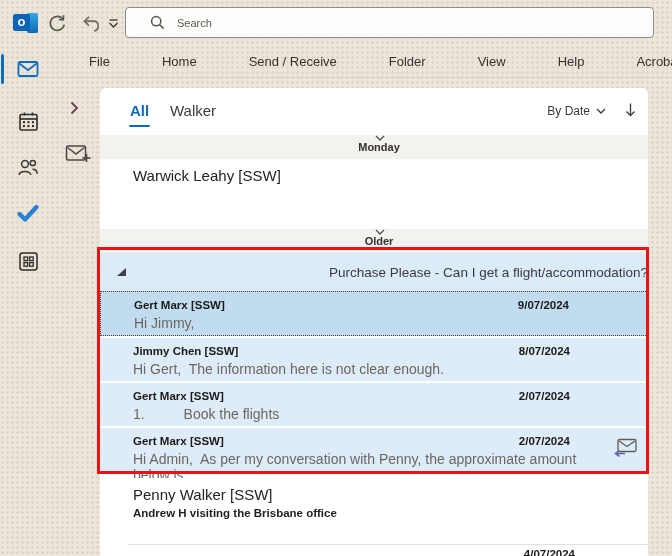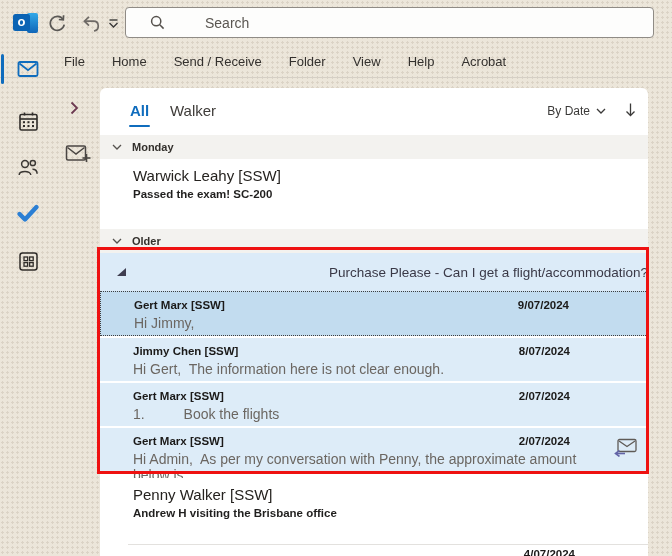--- a/index.html
+++ b/index.html
@@ -23,28 +23,28 @@
     background:#0a63b4; color:#fff; font-weight:bold; font-size:13px; display:flex; align-items:center; justify-content:center; }
   .o-logo .front::after{ content:"o"; margin-top:-2px; }
   .sync-btn{ left:45px; top:12px; width:24px; height:22px; }
   .undo-btn{ left:78px; top:13px; width:24px; height:20px; }
   .qat-chev{ left:105px; top:17px; width:16px; height:13px; }
 
   .searchbox{ position:absolute; left:125px; top:7px; width:529px; height:31px;
     background:#fdfdfc; border:1px solid #8f8b85; border-radius:4px;
     display:flex; align-items:center; padding-left:24px; gap:12px; }
   .searchbox input{ border:none; outline:none; background:transparent; flex:1;
-    font-family:"Liberation Sans",sans-serif; font-size:14px; color:#1f1e1d;margin-left:28px; }
+    font-family:"Liberation Sans",sans-serif; font-size:11px; color:#1f1e1d; }
   .searchbox input::placeholder{ color:#5a5651; opacity:1; }
 
   
   .menubar{ position:absolute; top:45px; left:0; right:0; height:33px;
     display:flex; align-items:center; padding-left:64px; gap:27px;
     border-bottom:1px solid #d5cfc5; font-size:13px; color:#34312e; }
-  .menubar .mitem{ cursor:pointer; white-space:nowrap; }
+  .menubar .mitem{ cursor:pointer; white-space:nowrap;margin-left:25px; }
 
   
   .rail{ position:absolute; left:0; top:45px; width:56px; bottom:0; }
   .rail-item{ position:absolute; left:0; width:56px; height:32px;
     display:flex; align-items:center; justify-content:center; cursor:pointer; }
   .rail-item .selbar{ display:none; }
   .rail-item.selected .selbar{ display:block; position:absolute; left:1px; top:1px; width:3px; height:30px;
     background:#0f6cbd; border-radius:2px; }
 
   
@@ -59,21 +59,21 @@
   .list-header{ position:absolute; top:0; left:0; right:0; height:47px; }
   .tab{ position:absolute; top:14px; font-size:15px; cursor:pointer; }
   .tab-all{ left:30px; color:#0f6cbd; font-weight:bold; }
   .tab-all .underline{ position:absolute; left:-1px; right:-1px; bottom:-8px; height:2.5px; background:#0f6cbd; border-radius:2px; }
   .tab-unread{ left:70px; color:#3f3c39; }
   .sortby{ position:absolute; top:16px; right:42px; font-size:12px; color:#3b3a39;
     display:flex; align-items:center; gap:6px; cursor:pointer; }
   .sortdir{ position:absolute; top:13px; right:10px; width:14px; height:18px; cursor:pointer; background:none; border:none; }
 
   .group-header{ position:absolute; left:0; right:0; height:24px; background:#f3f2ef;
-    display:flex; align-items:center; cursor:pointer; }
+    display:flex; align-items:center; cursor:pointer;flex-direction:column; }
   .group-header .gchev{ margin-left:12px; }
   .group-header .glabel{ margin-left:10px; font-size:11px; font-weight:bold; color:#33302c; }
   .gh-monday{ top:47px; }
   .gh-older{ top:141px; }
 
   .email-row{ position:absolute; left:0; right:0; cursor:pointer; background:#fff; }
   .row-warwick{ top:71px; height:70px; }
   .row-penny{ top:390px; height:67px; }
   .email-row .sender{ position:absolute; left:33px; top:8px; font-size:15px; color:#25221f; line-height:18px; }
   .email-row .subject{ position:absolute; left:33px; top:29px; font-size:11.5px; font-weight:bold; color:#201f1e; white-space:pre-wrap; }
@@ -244,21 +244,20 @@
 
     <div class="group-header gh-monday">
       <svg class="gchev" width="10" height="6" viewBox="0 0 10 6">
         <polyline points="1,1 5,5 9,1" fill="none" stroke="#56524e" stroke-width="1.3"></polyline>
       </svg>
       <span class="glabel">Monday</span>
     </div>
 
     <div class="email-row row-warwick">
       <span class="sender">Warwick Leahy [SSW]</span>
-      <span class="subject">Passed the exam! SC-200</span>
       <span class="edate">Mon 10:27 PM</span>
     </div>
 
     <div class="group-header gh-older">
       <svg class="gchev" width="10" height="6" viewBox="0 0 10 6">
         <polyline points="1,1 5,5 9,1" fill="none" stroke="#56524e" stroke-width="1.3"></polyline>
       </svg>
       <span class="glabel">Older</span>
     </div>
 

